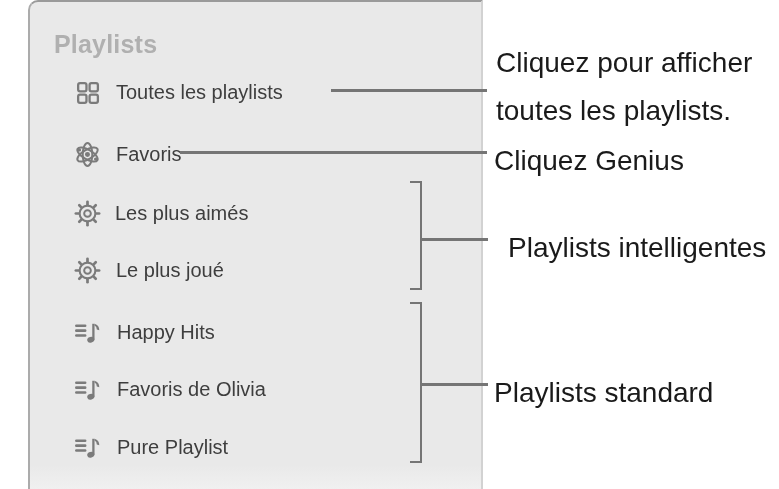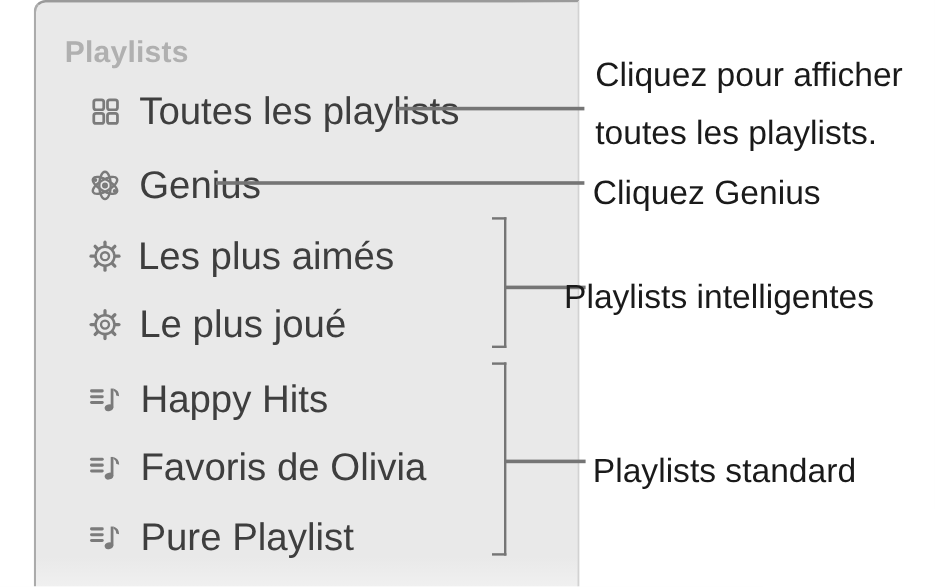--- a/index.html
+++ b/index.html
@@ -7,42 +7,42 @@
          font-family:"Liberation Sans", sans-serif;}
 
   
   .sidebar{position:absolute;left:0;top:0;width:455px;height:489px;
            background:linear-gradient(180deg,#e9e9e9 0%,#e9e9e9 95%,#f0f0f0 100%);
            border-top:2px solid #9a9a9a;border-left:2px solid #ababab;
            border-right:2px solid #d2d2d2;border-top-left-radius:10px;box-sizing:border-box;margin-left:28px;}
   .sb-header{position:absolute;left:24px;top:28px;font-size:25px;font-weight:bold;
              color:#b0b0b0;letter-spacing:.2px;}
   .row{position:absolute;left:44px;height:32px;display:flex;align-items:center;gap:15px;}
-  .row .lbl{font-size:32px;color:#3e3e3e;white-space:nowrap;}
+  .row .lbl{font-size:20px;color:#3e3e3e;white-space:nowrap;}
   .row svg{display:block;}
   .row-1{top:74px;} .row-2{top:136px;} .row-3{top:195px;gap:14px;} .row-4{top:252px;justify-content:space-between;}
   .row-5{top:314px;} .row-6{top:371px;} .row-7{top:429px;}
 
   
   .cline{position:absolute;height:2.5px;background:#757575;}
   .line-toutes{left:331px;top:89px;width:156px;}
   .line-genius{left:180px;top:151px;width:307px;}
   .bracket{position:absolute;width:12px;box-sizing:border-box;
            border-top:2.5px solid #757575;border-bottom:2.5px solid #757575;
            border-right:2.5px solid #757575;}
   .bracket-smart{left:410px;top:181px;height:109px;}
   .bracket-standard{left:410px;top:302px;height:161px;}
   .conn-smart{left:420px;top:238px;width:68px;}
   .conn-standard{left:420px;top:383px;width:68px;}
 
   
   .callout{position:absolute;font-size:28px;color:#1a1a1a;line-height:48px;}
   .co-1{left:496px;top:39px;width:275px;}
   .co-2{left:494px;top:137px;white-space:nowrap;}
-  .co-3{left:470px;top:224px;white-space:nowrap;}
+  .co-3{left:508px;top:224px;white-space:nowrap;}
   .co-4{left:494px;top:369px;white-space:nowrap;text-align:right;}
 </style>
 </head>
 <body>
 
 <div class="stage">
 
   <div class="sidebar">
     <div class="sb-header">Playlists</div>
 
@@ -64,21 +64,21 @@
           <g fill="none" stroke="#7b7b7b" stroke-width="1.9">
             <ellipse cx="13" cy="13" rx="11" ry="4.6" transform="rotate(90 13 13)"></ellipse>
             <ellipse cx="13" cy="13" rx="11" ry="4.6" transform="rotate(30 13 13)"></ellipse>
             <ellipse cx="13" cy="13" rx="11" ry="4.6" transform="rotate(150 13 13)"></ellipse>
           </g>
           <circle cx="13" cy="13" r="2.4" fill="#7b7b7b"></circle>
           <circle cx="5.2" cy="8.6" r="1.6" fill="#7b7b7b"></circle>
           <circle cx="20.8" cy="17.4" r="1.6" fill="#7b7b7b"></circle>
         </svg>
       </span>
-      <span class="lbl">Genius</span>
+      <span class="lbl">Favoris</span>
     </div>
 
     <div class="row row-3">
       <span>
         <svg width="27" height="27" viewBox="0 0 26 26">
           <g stroke="#7b7b7b" stroke-width="2.6" stroke-linecap="round">
             <line x1="13" y1="1.8" x2="13" y2="4.6"></line>
               <line x1="13" y1="1.8" x2="13" y2="4.6" transform="rotate(45 13 13)"></line>
             <line x1="13" y1="1.8" x2="13" y2="4.6" transform="rotate(90 13 13)"></line>
               <line x1="13" y1="1.8" x2="13" y2="4.6" transform="rotate(135 13 13)"></line>

